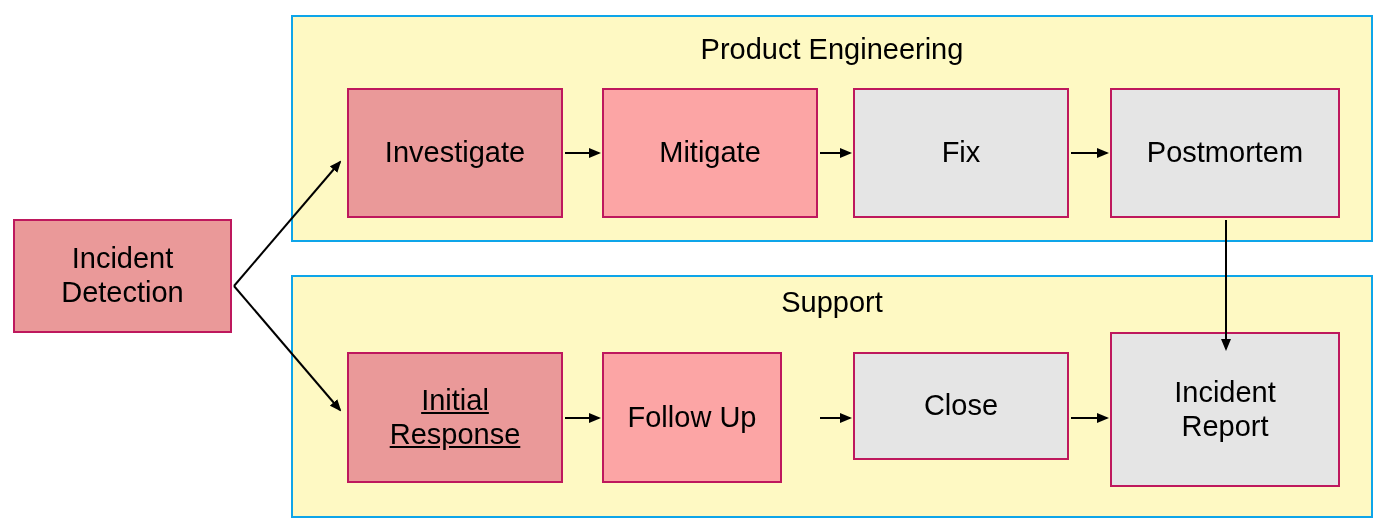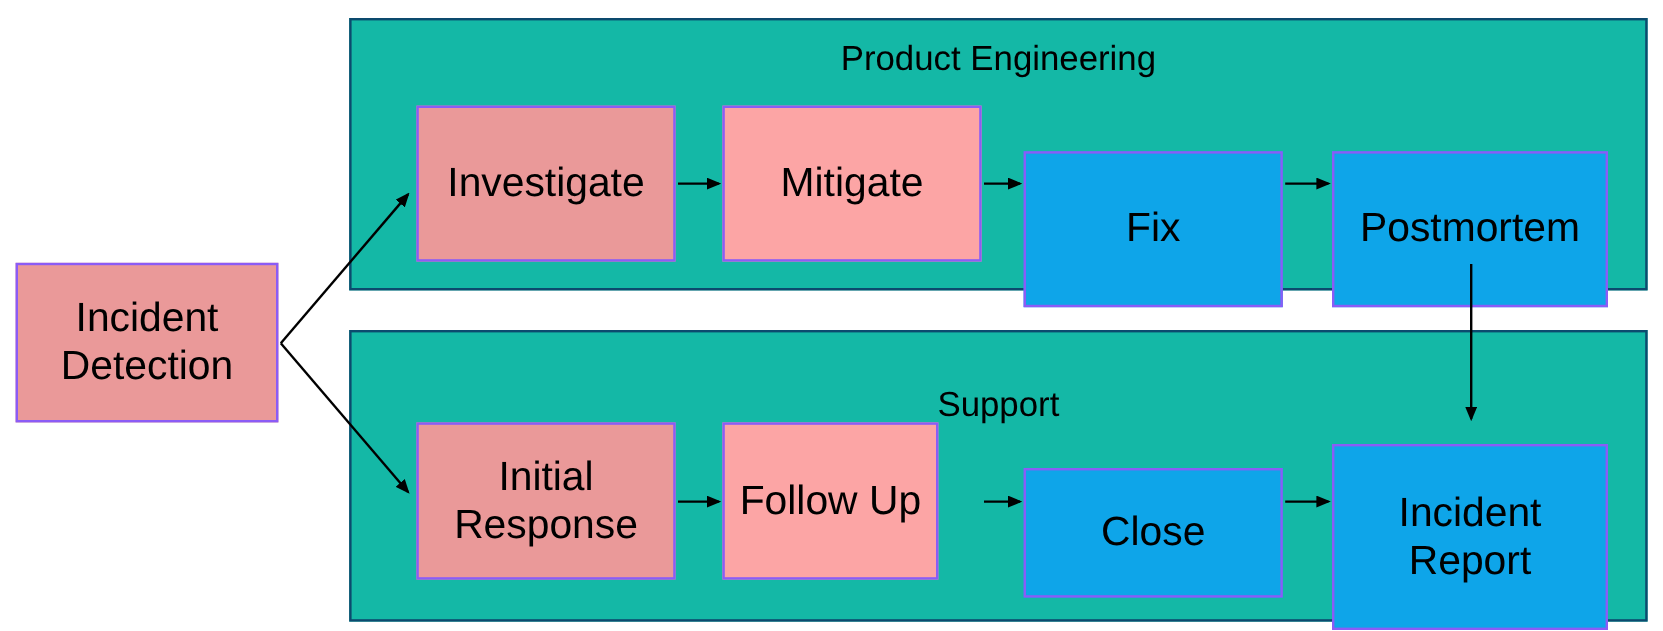--- a/index.html
+++ b/index.html
@@ -7,58 +7,58 @@
     position: relative;
     width: 1386px;
     height: 526px;
     background: #ffffff;
     font-family: "Liberation Sans", sans-serif;
     color: #000000;
     overflow: hidden;
   }
   .lane {
     position: absolute;
-    background: #14b8a6;
-    border: 2px solid #0c4a6e;
+    background: #fef9c3;
+    border: 2px solid #0ea5e9;
     box-sizing: border-box;
   }
   .lane-pe      { left: 291px; top: 15px;  width: 1082px; height: 227px; }
   .lane-support { left: 291px; top: 275px; width: 1082px; height: 243px; }
   .lane-title {
     position: absolute;
     left: 0; right: 0;
     text-align: center;
     font-size: 29px;
     line-height: 1.15;
   }
   .lane-pe .lane-title      { top: 16px; }
-  .lane-support .lane-title { top: 9px; margin-top: 36px; }
+  .lane-support .lane-title { top: 9px; }
   .node {
     position: absolute;
-    border: 2px solid #8b5cf6;
+    border: 2px solid #be185d;
     box-sizing: border-box;
     display: flex;
     align-items: center;
     justify-content: center;
     text-align: center;
-    font-size: 34px;
+    font-size: 29px;
     line-height: 1.16;
     padding: 0 10px;
   }
   .node.narrow-pad { padding: 0 34px; }
   .fill-red    { background: #EA9999; }
   .fill-yellow { background: #fca5a5; }
-  .fill-green  { background: #0ea5e9; margin-top: 38px; }
+  .fill-green  { background: #e5e5e5; }
 
-  .n-detection   { left: 13px;   top: 219px; width: 219px; height: 133px; }
+  .n-detection   { left: 13px;   top: 219px; width: 219px; height: 114px; }
   .n-investigate { left: 347px;  top: 88px;  width: 216px; height: 130px; }
   .n-mitigate    { left: 602px;  top: 88px;  width: 216px; height: 130px; }
   .n-fix         { left: 853px;  top: 88px;  width: 216px; height: 130px; }
   .n-postmortem  { left: 1110px; top: 88px;  width: 230px; height: 130px; }
-  .n-initial     { left: 347px;  top: 352px; width: 216px; height: 131px; }
+  .n-initial     { left: 347px;  top: 352px; width: 216px; height: 131px; text-decoration: underline; }
   .n-followup    { left: 602px;  top: 352px; width: 180px; height: 131px; }
   .n-close       { left: 853px;  top: 352px; width: 216px; height: 108px; }
   .n-report      { left: 1110px; top: 332px; width: 230px; height: 155px; }
 
   .connectors {
     position: absolute;
     left: 0; top: 0;
     width: 1386px;
     height: 526px;
     pointer-events: none;

